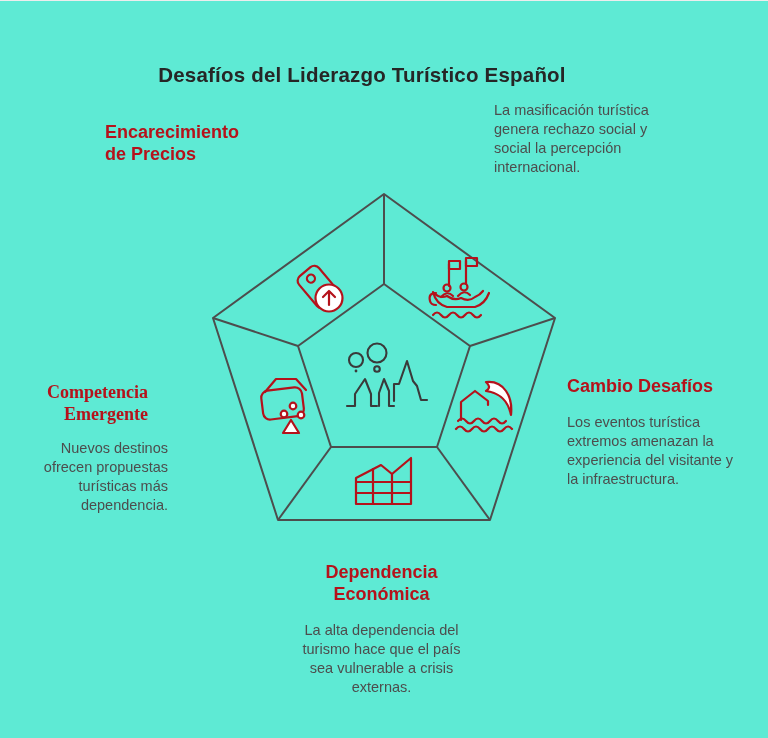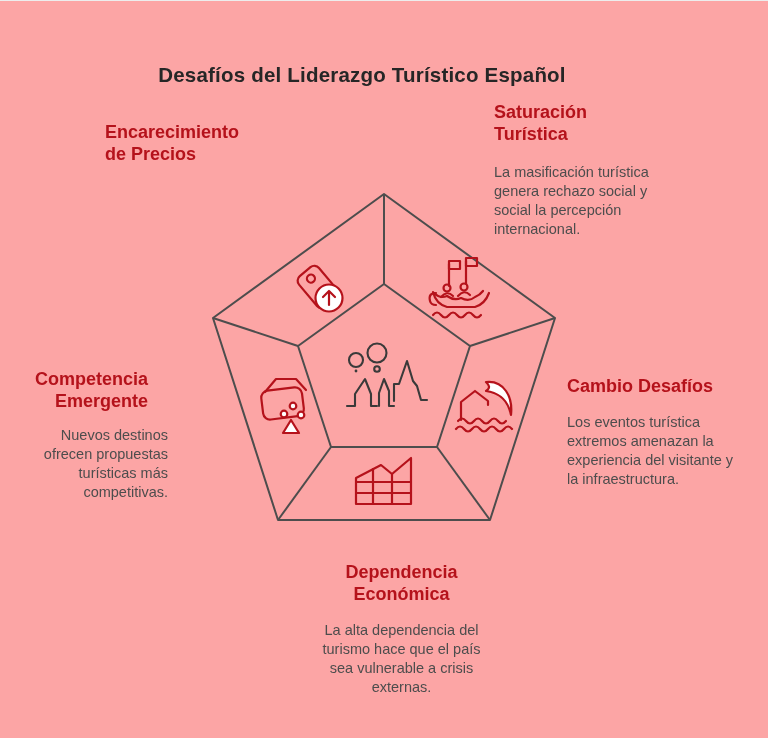--- a/index.html
+++ b/index.html
@@ -1,17 +1,17 @@
 <!DOCTYPE html>
 <html><head>
 <meta charset="utf-8">
 <style>
   html,body{margin:0;padding:0;background:#fff;}
   .canvas{
-    position:relative;width:768px;height:738px;background:#fca5a5;
+    position:relative;width:768px;height:738px;background:#5eead4;
     font-family:"Liberation Sans",sans-serif;overflow:hidden;
     border-top:1px solid #ededed;
   }
   .title{
     position:absolute;top:48px;left:0;width:724px;text-align:center;
     font-size:20.5px;font-weight:bold;color:#262626;letter-spacing:.2px;
   }
   .sec{position:absolute;}
   .sec-title{
     margin:0;font-size:18px;font-weight:bold;color:#b5121b;line-height:22px;
@@ -20,26 +20,26 @@
     margin:0;font-size:14.5px;color:#4d4d4d;line-height:19px;
   }
   
   #sec-0{top:120px;left:105px;width:172px;}
   #sec-0 .sec-title{width:145px;margin:0 29px 12px auto;}
   
   #sec-1{top:100px;left:494px;width:172px;text-align:left;}
   #sec-1 .sec-title{width:130px;margin:0 0 18px 0;}
   
   #sec-2{top:363px;left:26px;width:142px;text-align:right;}
-  #sec-2 .sec-title{width:122px;margin:4px 30px 14px auto;}
+  #sec-2 .sec-title{width:122px;margin:17px 30px 14px auto;font-family:Liberation Serif, serif;}
   
   #sec-3{top:374px;left:567px;width:168px;text-align:left;}
   #sec-3 .sec-title{margin:0 0 16px 0;}
   
-  #sec-4{top:560px;left:300px;width:163px;text-align:center;margin-left:20px;}
+  #sec-4{top:560px;left:300px;width:163px;text-align:center;}
   #sec-4 .sec-title{width:140px;margin:0 auto 16px;}
 
   svg.diagram{position:absolute;left:0;top:0;}
   .ln{fill:none;stroke:#4d4d4d;stroke-width:2;stroke-linejoin:round;}
   .red{fill:none;stroke:#b5121b;stroke-width:2.2;stroke-linecap:round;stroke-linejoin:round;}
   .redfill{fill:#ffffff;stroke:#b5121b;stroke-width:2.2;stroke-linecap:round;stroke-linejoin:round;}
   .dark{fill:none;stroke:#3a3a3a;stroke-width:2.1;stroke-linecap:round;stroke-linejoin:round;}
 </style>
 </head>
 <body>
@@ -118,27 +118,26 @@
       <polyline class="dark" points="379,405 379,392 384,378 389,390 389,405 394,405"></polyline>
       <polyline class="dark" points="394,400 394,383 399,383 407,360 413,380 417,385 421,399 427,399"></polyline>
     </g>
   </svg>
 
   <div class="sec" id="sec-0">
     <h2 class="sec-title">Encarecimiento de Precios</h2>
   </div>
 
   <div class="sec" id="sec-1">
-    <h2 class="sec-title">Saturación Turística</h2>
     <p class="sec-desc">La masificación turística genera rechazo social y social la percepción internacional.</p>
   </div>
 
   <div class="sec" id="sec-2">
     <h2 class="sec-title">Competencia Emergente</h2>
-    <p class="sec-desc">Nuevos destinos ofrecen propuestas turísticas más competitivas.</p>
+    <p class="sec-desc">Nuevos destinos ofrecen propuestas turísticas más dependencia.</p>
   </div>
 
   <div class="sec" id="sec-3">
     <h2 class="sec-title">Cambio Desafíos</h2>
     <p class="sec-desc">Los eventos turística extremos amenazan la experiencia del visitante y la infraestructura.</p>
   </div>
 
   <div class="sec" id="sec-4">
     <h2 class="sec-title">Dependencia Económica</h2>
     <p class="sec-desc">La alta dependencia del turismo hace que el país sea vulnerable a crisis externas.</p>

